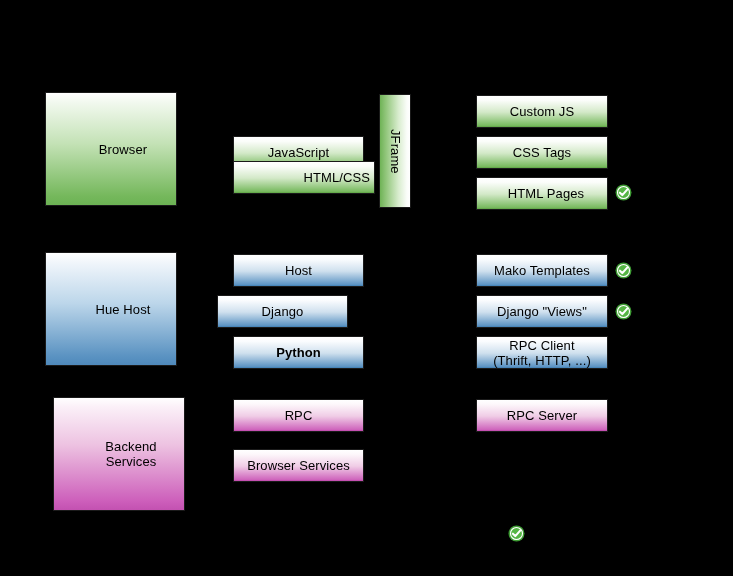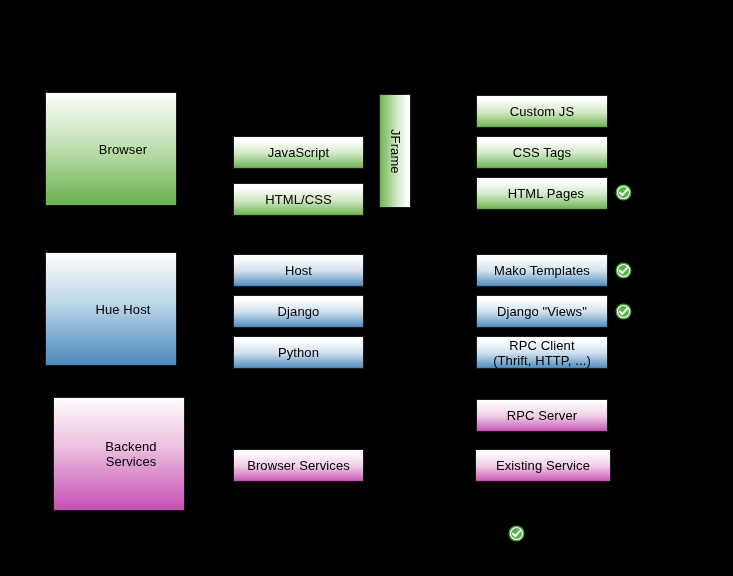--- a/index.html
+++ b/index.html
@@ -92,21 +92,21 @@
 
   <div class="node tier-box tier-green" style="left:45px; top:92px; width:132px; height:114px;">
     <span class="label">Browser</span>
   </div>
 
 
   <div class="node chip-green" style="left:233px; top:136px; width:131px; height:33px;">
     <span class="label">JavaScript</span>
   </div>
 
-  <div class="node chip-green" style="left:233px; top:183px; width:131px; height:33px;">
+  <div class="node chip-green" style="left:233px; top:161px; width:142px; height:33px;justify-content:flex-end;">
     <span class="label">HTML/CSS</span>
   </div>
 
   <div class="node chip-vertical" style="left:379px; top:94px; width:32px; height:114px;">
     <span class="label">JFrame</span>
   </div>
 
   <div class="node chip-green" style="left:476px; top:136px; width:132px; height:33px;">
     <span class="label">CSS Tags</span>
   </div>
@@ -128,25 +128,25 @@
   </div>
 
   <div class="node tier-box tier-blue" style="left:45px; top:252px; width:132px; height:114px;">
     <span class="label">Hue Host</span>
   </div>
 
   <div class="node chip-blue" style="left:233px; top:254px; width:131px; height:33px;">
     <span class="label">Host</span>
   </div>
 
-  <div class="node chip-blue" style="left:233px; top:295px; width:131px; height:33px;">
+  <div class="node chip-blue" style="left:217px; top:295px; width:131px; height:33px;">
     <span class="label">Django</span>
   </div>
 
-  <div class="node chip-blue" style="left:233px; top:336px; width:131px; height:33px;">
+  <div class="node chip-blue" style="left:233px; top:336px; width:131px; height:33px;font-weight:bold;">
     <span class="label">Python</span>
   </div>
 
   <div class="node chip-blue" style="left:476px; top:254px; width:132px; height:33px;">
     <span class="label">Mako Templates</span>
   </div>
 
   <div class="check-badge" style="left:615px; top:262px;">
     <svg viewBox="0 0 17 17" xmlns="http://www.w3.org/2000/svg">
       <circle cx="8.5" cy="8.5" r="8" fill="#3f9c35"></circle>
@@ -169,32 +169,32 @@
 
   <div class="node chip-blue" style="left:476px; top:336px; width:132px; height:33px;">
     <span class="label">RPC Client
 (Thrift, HTTP, ...)</span>
   </div>
 
   <div class="node tier-box tier-magenta" style="left:45px; top:397px; width:132px; height:114px;">
     <span class="label">Backend Services</span>
   </div>
 
+  <div class="node chip-magenta" style="left:233px; top:399px; width:131px; height:33px;">
+    <span class="label">RPC</span>
+  </div>
 
   <div class="node chip-magenta" style="left:233px; top:449px; width:131px; height:33px;">
     <span class="label">Browser Services</span>
   </div>
 
   <div class="node chip-magenta" style="left:476px; top:399px; width:132px; height:33px;">
     <span class="label">RPC Server</span>
   </div>
 
-  <div class="node chip-magenta" style="left:475px; top:449px; width:136px; height:33px;">
-    <span class="label">Existing Service</span>
-  </div>
 
   <div class="check-badge" style="left:508px; top:525px;">
     <svg viewBox="0 0 17 17" xmlns="http://www.w3.org/2000/svg">
       <circle cx="8.5" cy="8.5" r="8" fill="#3f9c35"></circle>
       <circle cx="8.5" cy="8.5" r="6" fill="#55b544" stroke="#ffffff" stroke-width="1.1"></circle>
       <path d="M4.9 8.7 L7.3 11.1 L12.2 5.6" fill="none" stroke="#ffffff" stroke-width="2.1" stroke-linecap="round" stroke-linejoin="round"></path>
     </svg>
   </div>
 
   <div style="position:absolute; left:530px; top:527px; color:#000000; font-size:12px;"></div>

